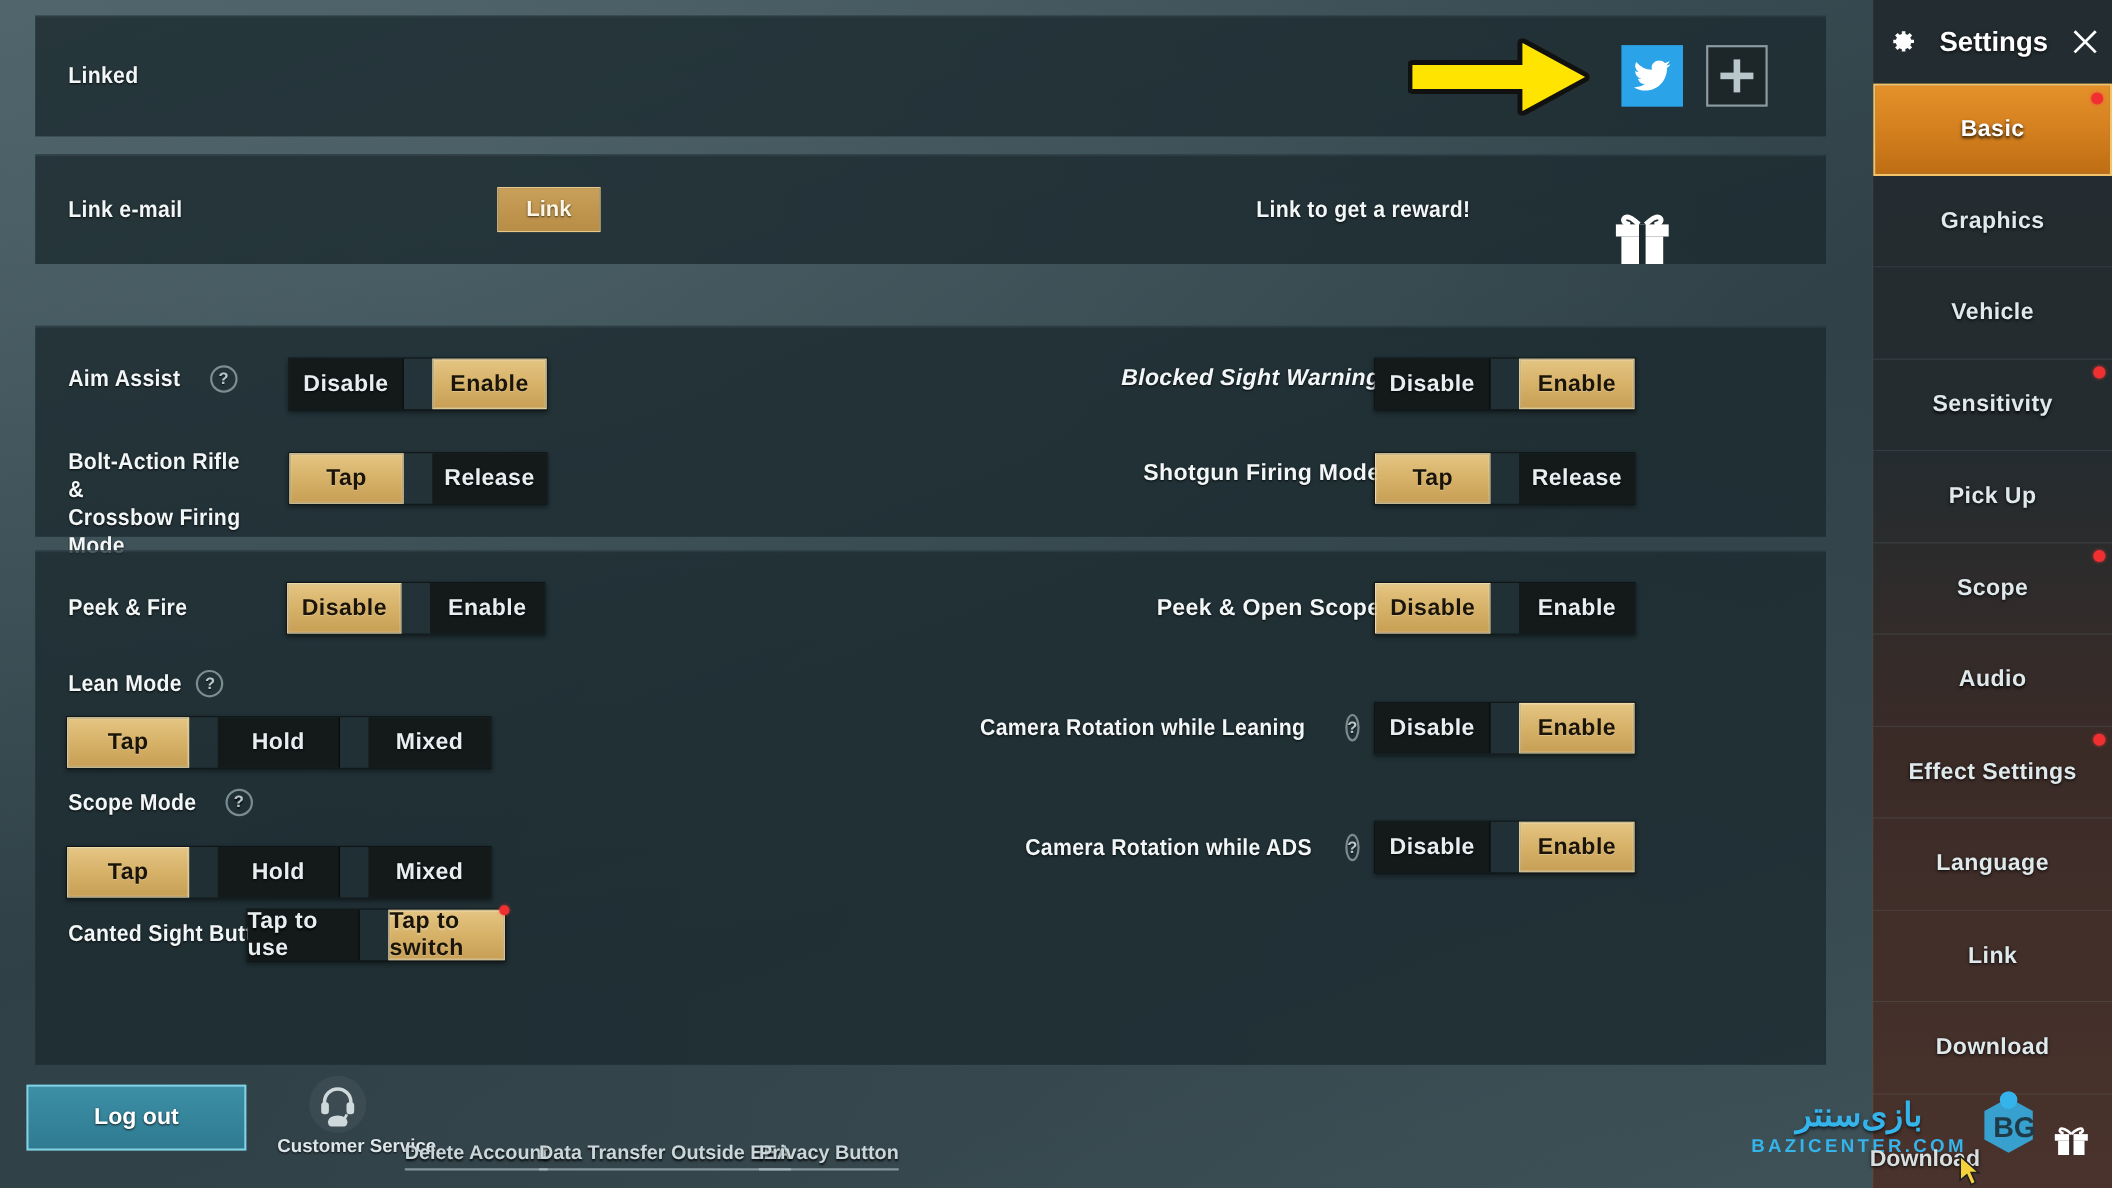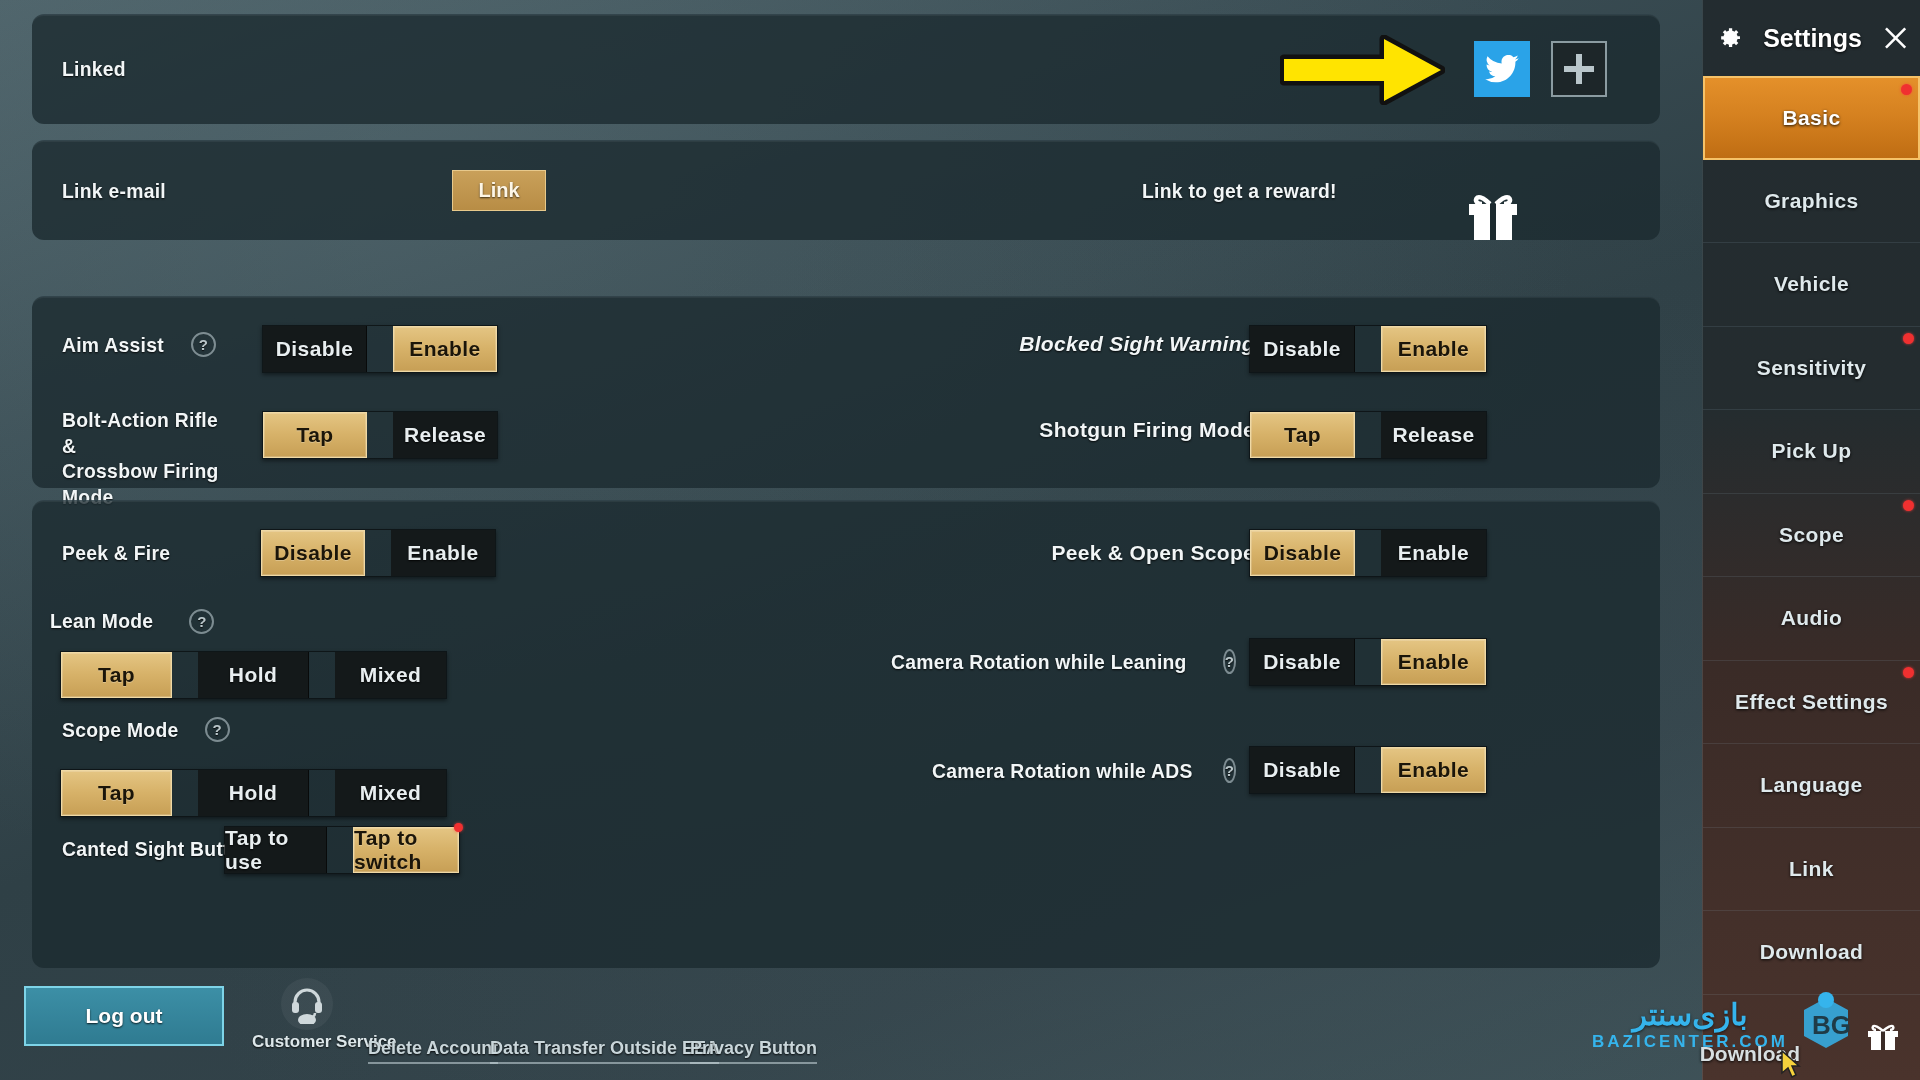--- a/index.html
+++ b/index.html
@@ -31,21 +31,20 @@
     padding: 0;
   }
 
   .panel {
     position: absolute;
     left: 32px;
     width: 1628px;
     background: rgba(28,42,47,0.80);
     border-top: 1px solid rgba(150,180,190,0.13);
     box-shadow: inset 0 1px 0 rgba(255,255,255,0.05);
-    border-radius: 12px;
   }
 
   .panel-linked   { top: 14px;  height: 110px; }
   .panel-email    { top: 140px; height: 100px; }
   .panel-aim      { top: 296px; height: 192px; }
   .panel-peek     { top: 500px; height: 468px; }
 
   .row { position: absolute; }
 
   .label {
@@ -396,21 +395,21 @@
     </div>
 
     <div class="panel panel-peek">
 
       <div class="row label" style="left:30px; top:40px;">Peek &amp; Fire</div>
       <div class="row seg w-small" style="left:228px; top:28px;">
         <div class="opt on">Disable</div>
         <div class="opt">Enable</div>
       </div>
 
-      <div class="row" style="left:18px; top:108px; display:flex; align-items:flex-start; gap:27px;">
+      <div class="row" style="left:30px; top:108px; display:flex; align-items:center; gap:4px;">
         <span class="label">Lean Mode</span>
         <span class="help">?</span>
       </div>
       <div class="row seg w-tri" style="left:28px; top:150px;">
         <div class="opt on">Tap</div>
         <div class="opt">Hold</div>
         <div class="opt">Mixed</div>
       </div>
 
       <div class="row" style="left:30px; top:216px; display:flex; align-items:center; gap:16px;">

